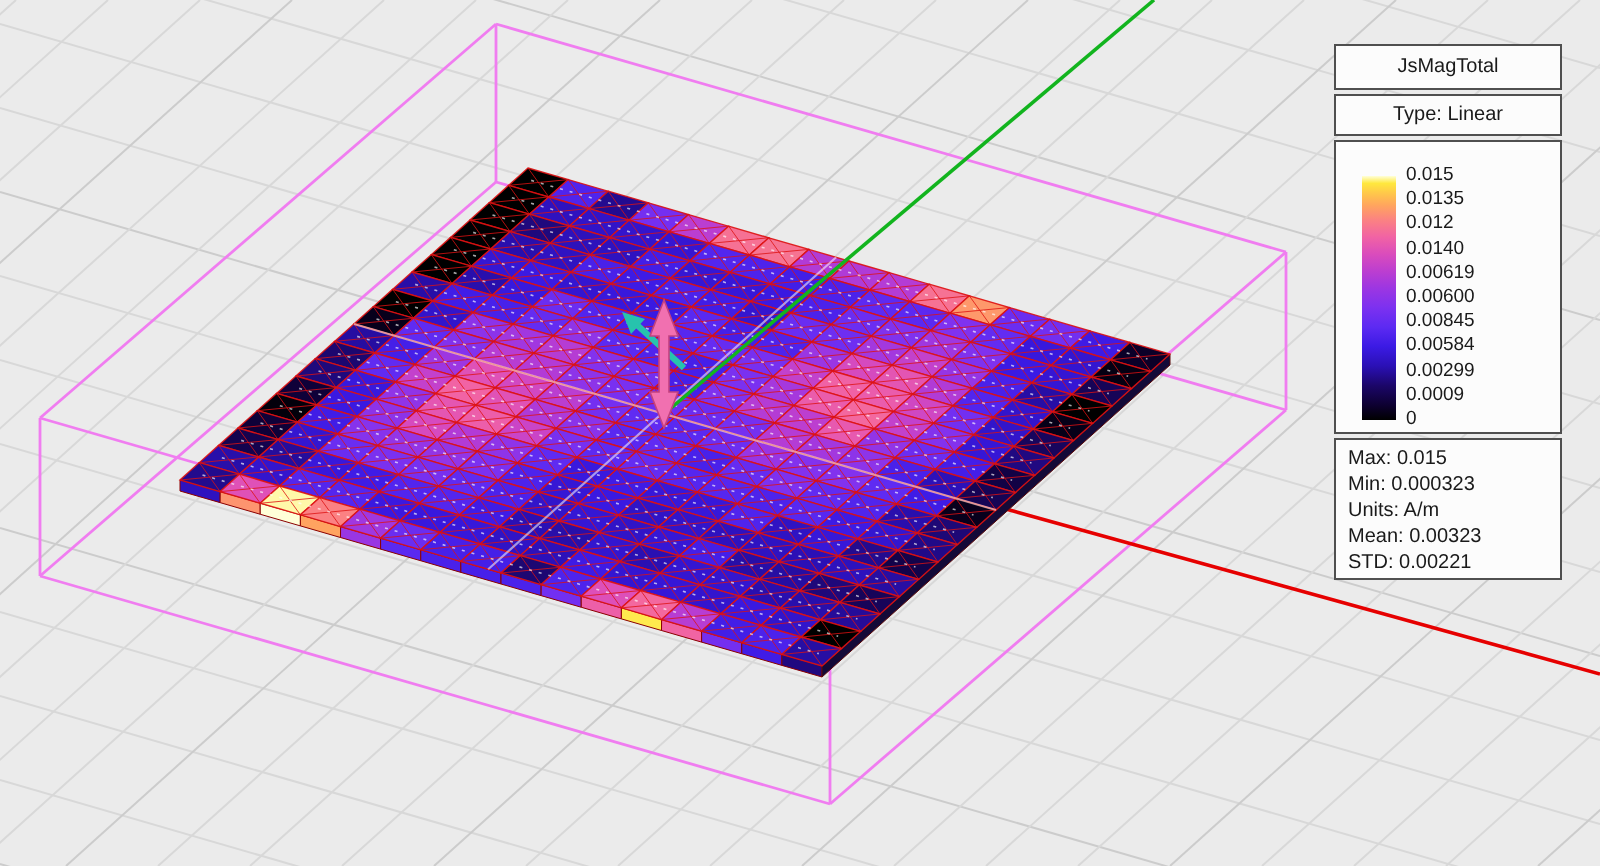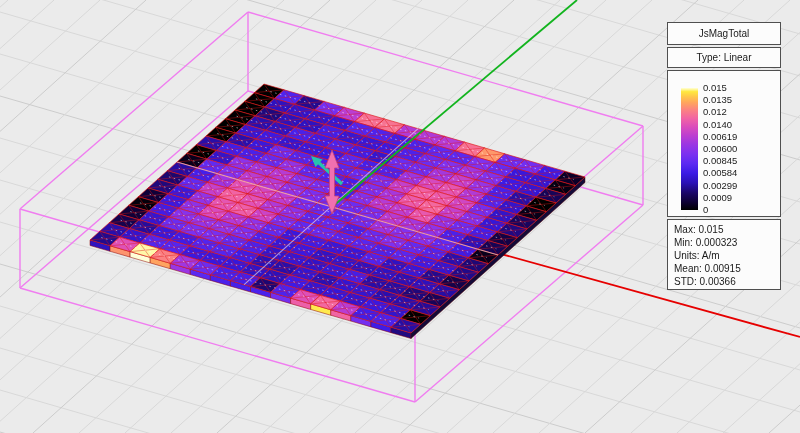--- a/index.html
+++ b/index.html
@@ -1014,17 +1014,17 @@
           <span>0.00584</span>
           <span>0.00299</span>
           <span>0.0009</span>
           <span>0</span>
         </div>
     </div>
     <div class="lg-box lg-stats" id="lg-stats">
         <div>Max: 0.015</div>
         <div>Min: 0.000323</div>
         <div>Units: A/m</div>
-        <div>Mean: 0.00915</div>
-        <div>STD: 0.00366</div>
+        <div>Mean: 0.00323</div>
+        <div>STD: 0.00221</div>
       </div>
   </div>
 </div>
 
 </body></html>

